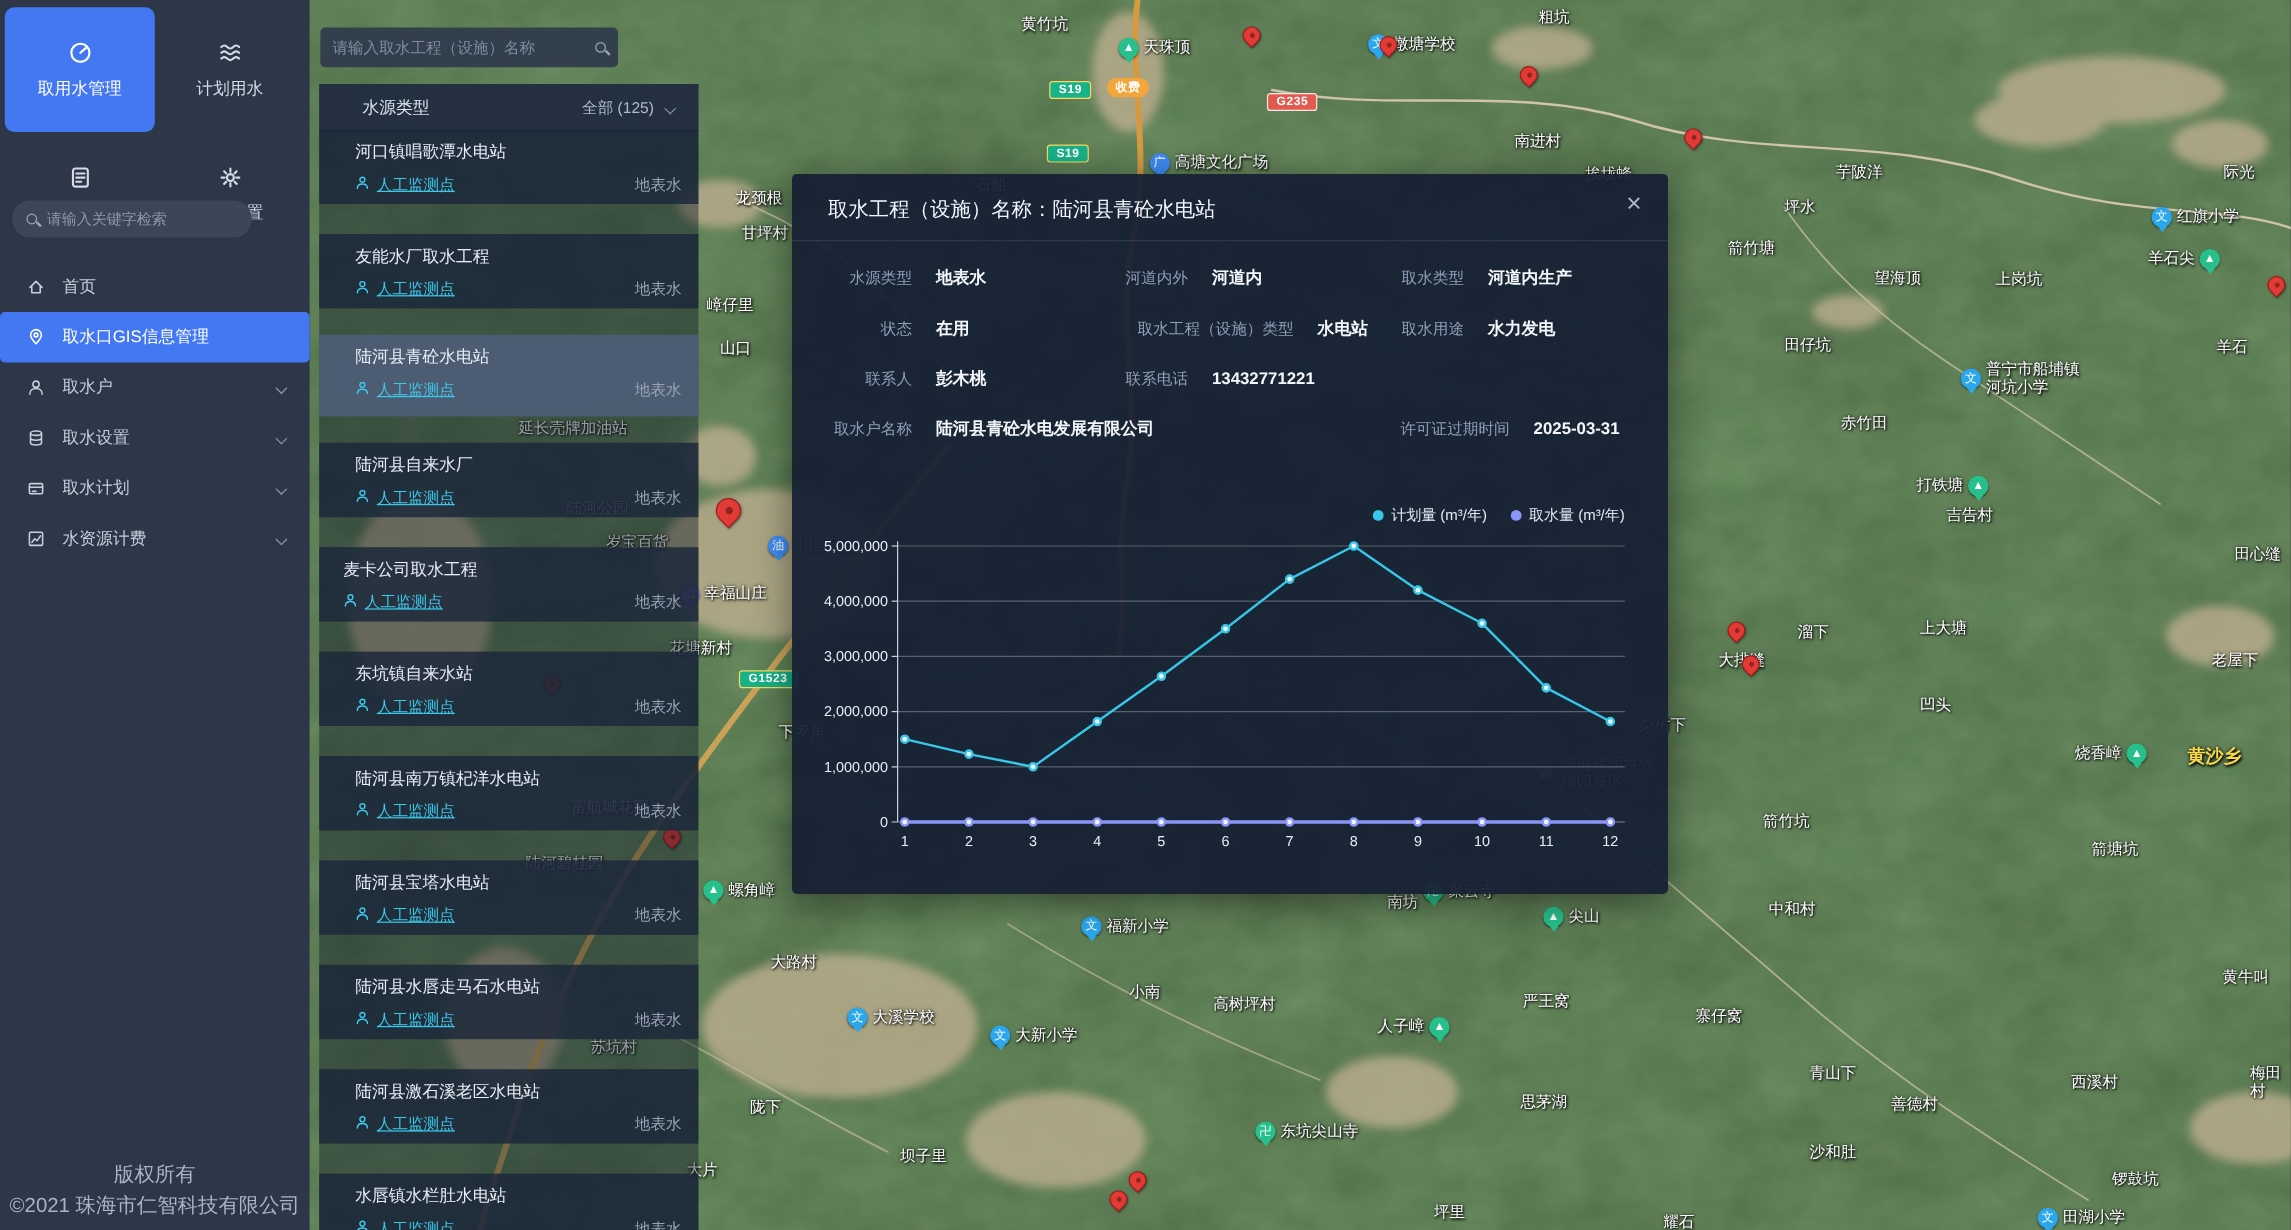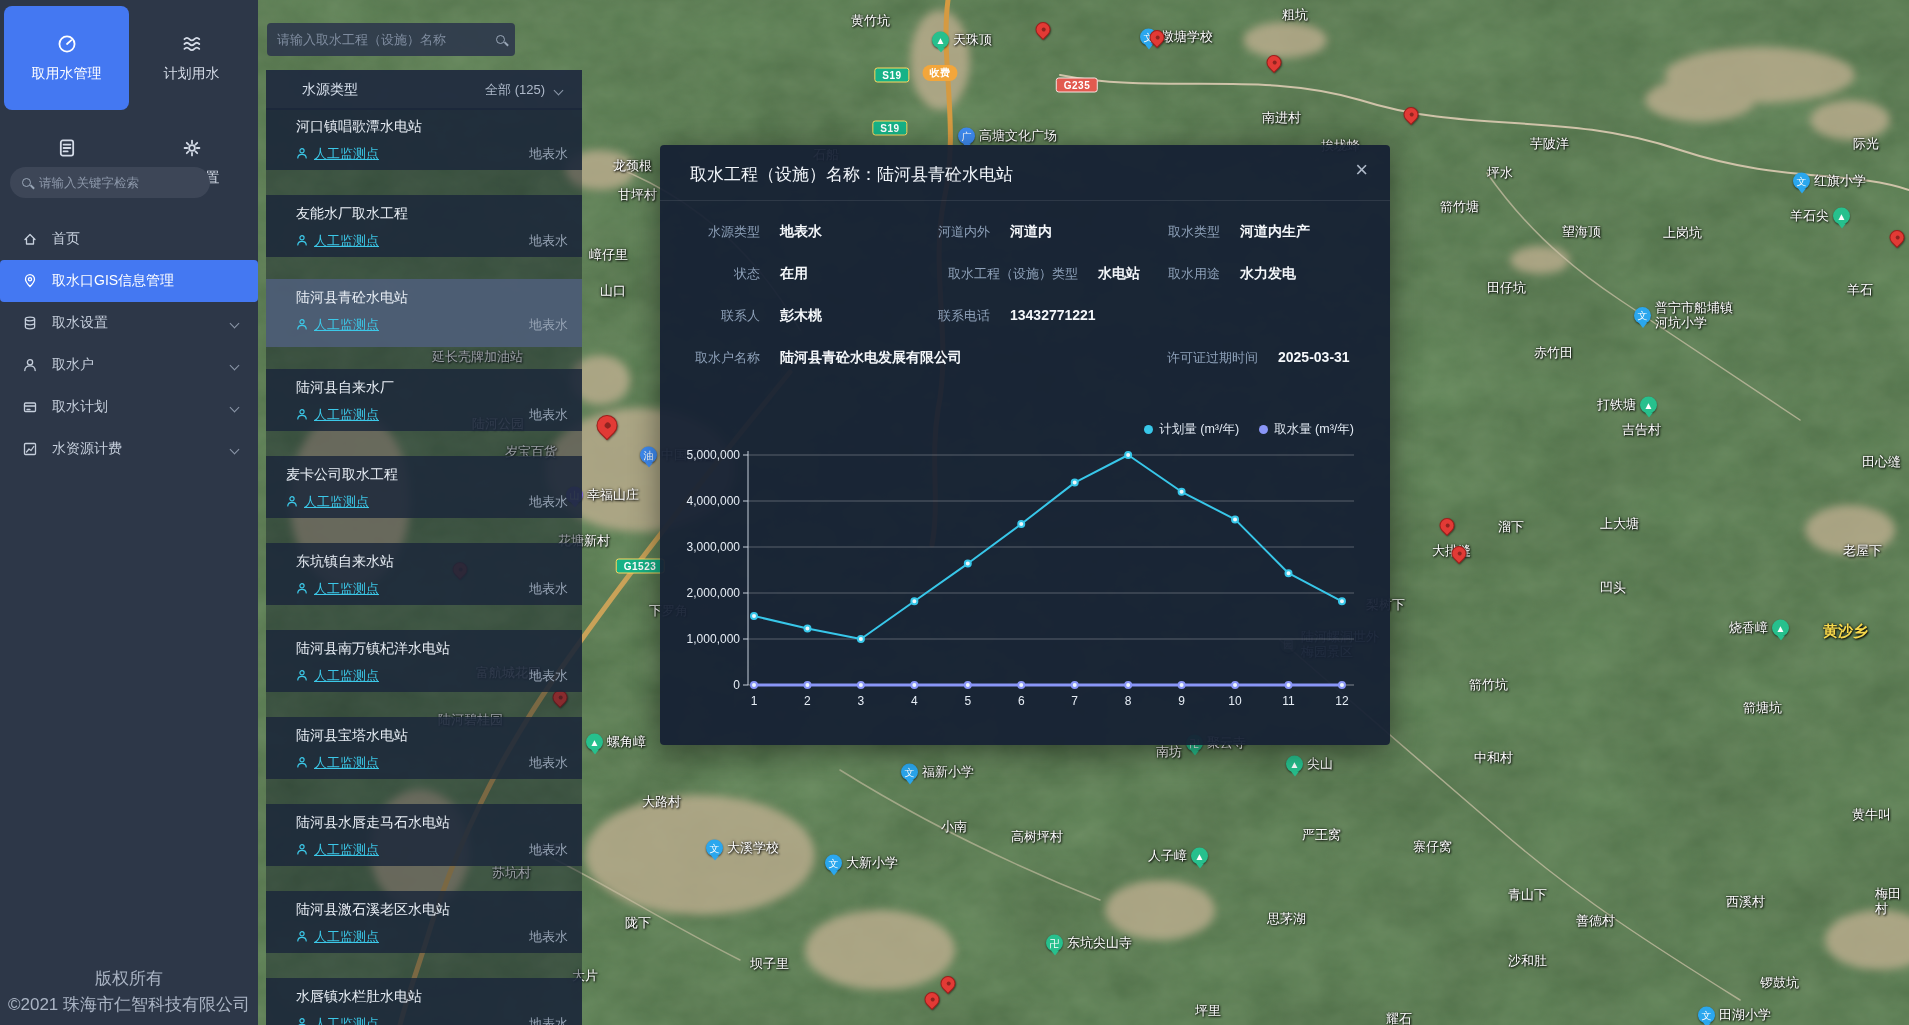--- a/index.html
+++ b/index.html
@@ -191,21 +191,21 @@
         <div class="map-label" style="left: 1843px; top: 551px;"><span>老屋下</span></div>
         <div class="map-label" style="left: 1600px; top: 588px;"><span>凹头</span></div>
         <div class="map-label" style="left: 1366px; top: 605px;"><span>梨树下</span></div>
         <div class="map-label" style="left: 1729px; top: 628px;"><span>烧香嶂</span><span class="micon peak">▲</span></div>
         <div class="map-label yellow" style="left: 1823px; top: 631px;"><span>黄沙乡</span></div>
         <div class="map-label" style="left: 1469px; top: 685px;"><span>箭竹坑</span></div>
         <div class="map-label" style="left: 1743px; top: 708px;"><span>箭塘坑</span></div>
         <div class="map-label" style="left: 1474px; top: 758px;"><span>中和村</span></div>
         <div class="map-label" style="left: 1286px; top: 764px;"><span class="micon peak">▲</span><span>尖山</span></div>
         <div class="map-label" style="left: 1186px; top: 743px;"><span class="micon temple">卍</span><span>聚云寺</span></div>
-        <div class="map-label" style="left: 1269px; top: 835px; margin-left: 33px;"><span>严王窝</span></div>
+        <div class="map-label" style="left: 1269px; top: 835px;"><span>严王窝</span></div>
         <div class="map-label" style="left: 1413px; top: 847px;"><span>寨仔窝</span></div>
         <div class="map-label" style="left: 1508px; top: 895px;"><span>青山下</span></div>
         <div class="map-label" style="left: 1576px; top: 921px;"><span>善德村</span></div>
         <div class="map-label" style="left: 1267px; top: 919px;"><span>思茅湖</span></div>
         <div class="map-label" style="left: 1508px; top: 961px;"><span>沙和肚</span></div>
         <div class="map-label" style="left: 1726px; top: 902px;"><span>西溪村</span></div>
         <div class="map-label" style="left: 1875px; top: 902px;"><span>梅田村</span></div>
         <div class="map-label" style="left: 1852px; top: 815px;"><span>黄牛叫</span></div>
         <div class="map-label" style="left: 1760px; top: 983px;"><span>锣鼓坑</span></div>
         <div class="map-label" style="left: 1386px; top: 1019px;"><span>耀石</span></div>
@@ -456,35 +456,35 @@
             <svg width="16" height="16" viewBox="0 0 16 16" fill="none" stroke="currentColor" stroke-width="1.3" stroke-linecap="round" stroke-linejoin="round">
               <circle cx="8" cy="6.2" r="1.6"></circle>
               <path d="M8 13.5 C8 13.5 3.5 8.8 3.5 6.2 A4.5 4.5 0 0 1 12.5 6.2 C12.5 8.8 8 13.5 8 13.5 Z"></path>
             </svg>
           </span>
     <span class="mi-lab">取水口GIS信息管理</span>
     </div>
         <div class="menu-item">
           <span class="mi-ic">
             <svg width="16" height="16" viewBox="0 0 16 16" fill="none" stroke="currentColor" stroke-width="1.3" stroke-linecap="round" stroke-linejoin="round">
-              <ellipse cx="8" cy="4" rx="4.6" ry="1.8"></ellipse>
-              <path d="M3.4 4 V12 A4.6 1.8 0 0 0 12.6 12 V4 M3.4 8 A4.6 1.8 0 0 0 12.6 8"></path>
-            </svg>
-          </span>
-    <span class="mi-lab">取水设置</span>
+              <circle cx="8" cy="5.2" r="2.6"></circle>
+              <path d="M2.8 13.5 C2.8 10.3 5.2 8.8 8 8.8 C10.8 8.8 13.2 10.3 13.2 13.5"></path>
+            </svg>
+          </span>
+    <span class="mi-lab">取水户</span>
     <span class="chev"></span>
         </div>
         <div class="menu-item">
           <span class="mi-ic">
             <svg width="16" height="16" viewBox="0 0 16 16" fill="none" stroke="currentColor" stroke-width="1.3" stroke-linecap="round" stroke-linejoin="round">
-              <circle cx="8" cy="5.2" r="2.6"></circle>
-              <path d="M2.8 13.5 C2.8 10.3 5.2 8.8 8 8.8 C10.8 8.8 13.2 10.3 13.2 13.5"></path>
-            </svg>
-          </span>
-    <span class="mi-lab">取水户</span>
+              <ellipse cx="8" cy="4" rx="4.6" ry="1.8"></ellipse>
+              <path d="M3.4 4 V12 A4.6 1.8 0 0 0 12.6 12 V4 M3.4 8 A4.6 1.8 0 0 0 12.6 8"></path>
+            </svg>
+          </span>
+    <span class="mi-lab">取水设置</span>
     <span class="chev"></span>
         </div>
         <div class="menu-item">
           <span class="mi-ic">
             <svg width="16" height="16" viewBox="0 0 16 16" fill="none" stroke="currentColor" stroke-width="1.3" stroke-linecap="round" stroke-linejoin="round">
               <rect x="2.5" y="4" width="11" height="8.5" rx="1"></rect>
               <path d="M2.5 7 H13.5 M5 10.5 H8"></path>
             </svg>
           </span>
     <span class="mi-lab">取水计划</span>

